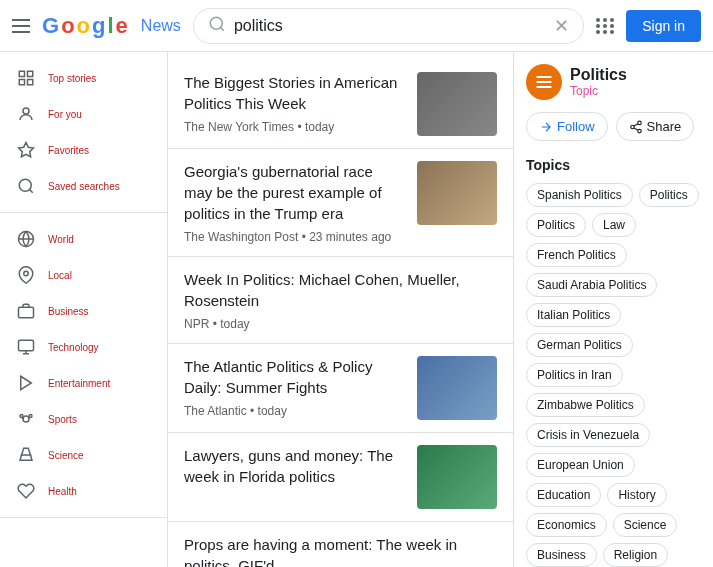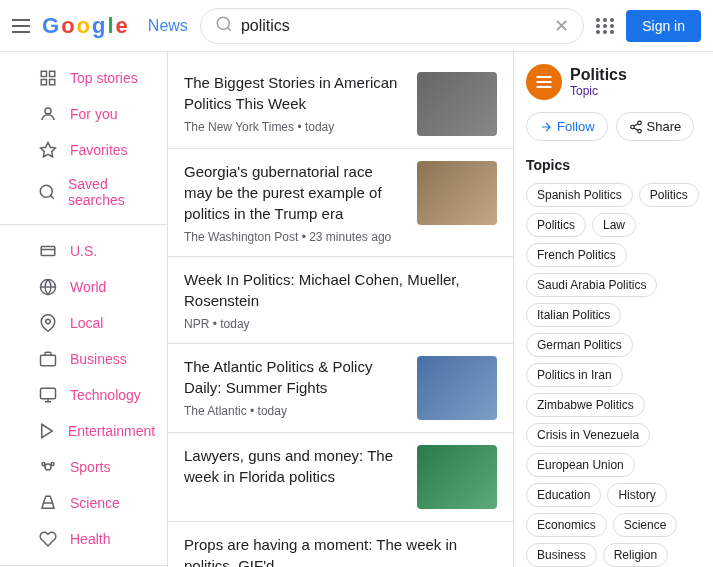--- a/index.html
+++ b/index.html
@@ -16,21 +16,21 @@
     }
     .header-menu-icon { cursor: pointer; display: flex; flex-direction: column; gap: 4px; }
     .header-menu-icon span { display: block; width: 18px; height: 2px; background: #5f6368; }
     .google-logo { display: flex; align-items: center; gap: 2px; font-size: 22px; font-weight: bold; }
     .logo-g { color: #4285f4; }
     .logo-o1 { color: #ea4335; }
     .logo-o2 { color: #fbbc05; }
     .logo-g2 { color: #4285f4; }
     .logo-l { color: #34a853; }
     .logo-e { color: #ea4335; }
-    .logo-news { color: #4285f4; font-size: 16px; font-weight: normal; margin-left: 18px; }
+    .logo-news { color: #4285f4; font-size: 16px; font-weight: normal; margin-left: 11px; }
     .search-bar {
       display: flex;
       align-items: center;
       border: 1px solid #dfe1e5;
       border-radius: 24px;
       padding: 6px 14px;
       flex: 1;
       max-width: 500px;
     }
     .search-bar input {
@@ -69,25 +69,24 @@
       border-right: 1px solid #e0e0e0;
       overflow-y: auto;
       padding: 8px 0;
     }
     .sidebar-item {
       display: flex;
       align-items: center;
       padding: 8px 16px;
       cursor: pointer;
       gap: 12px;
-      font-size: 14px;
-      color: #ec4899;
+      font-size: 10px;
+      color: #b91c1c;
       border-radius: 0 24px 24px 0;
       margin-right: 8px;
-      margin-left: 22px;
     }
     .sidebar-icon { width: 20px; height: 20px; display: flex; align-items: center; justify-content: center; }
     .sidebar-divider { border: none; border-top: 1px solid #e0e0e0; margin: 8px 0; }
 
     
     .content-area {
       flex: 1;
       overflow-y: auto;
       padding: 8px 0;
     }
@@ -141,21 +140,21 @@
       height: 36px;
       background: #e8710a;
       border-radius: 50%;
       display: flex;
       align-items: center;
       justify-content: center;
       color: white;
       font-size: 18px;
     }
     .politics-title { font-size: 16px; font-weight: 600; }
-    .politics-subtitle { font-size: 12px; color: #4c1d95; }
+    .politics-subtitle { font-size: 12px; color: #ec4899; }
     .action-buttons {
       display: flex;
       gap: 8px;
       margin-bottom: 16px;
     }
     .action-btn {
       display: flex;
       align-items: center;
       gap: 4px;
       border: 1px solid #dadce0;
@@ -266,29 +265,20 @@
     <div class="sidebar-item">
       <span class="sidebar-icon">
         <svg width="18" height="18" viewBox="0 0 24 24" fill="none" stroke="#5f6368" stroke-width="2">
             <circle cx="11" cy="11" r="8"></circle>
             <line x1="21" y1="21" x2="16.65" y2="16.65"></line>
           </svg>
       </span>
       <span>Saved searches</span>
     </div>
     <hr class="sidebar-divider">
-    <div class="sidebar-item">
-      <span class="sidebar-icon">
-        <svg width="18" height="18" viewBox="0 0 24 24" fill="none" stroke="#5f6368" stroke-width="2">
-            <rect x="3" y="6" width="18" height="12" rx="1"></rect>
-            <line x1="3" y1="10" x2="21" y2="10"></line>
-          </svg>
-      </span>
-      <span>U.S.</span>
-    </div>
     <div class="sidebar-item">
       <span class="sidebar-icon">
         <svg width="18" height="18" viewBox="0 0 24 24" fill="none" stroke="#5f6368" stroke-width="2">
             <circle cx="12" cy="12" r="10"></circle>
             <line x1="2" y1="12" x2="22" y2="12"></line>
             <path d="M12 2a15.3 15.3 0 0 1 4 10 15.3 15.3 0 0 1-4 10 15.3 15.3 0 0 1-4-10 15.3 15.3 0 0 1 4-10z"></path>
           </svg>
       </span>
       <span>World</span>
     </div>

